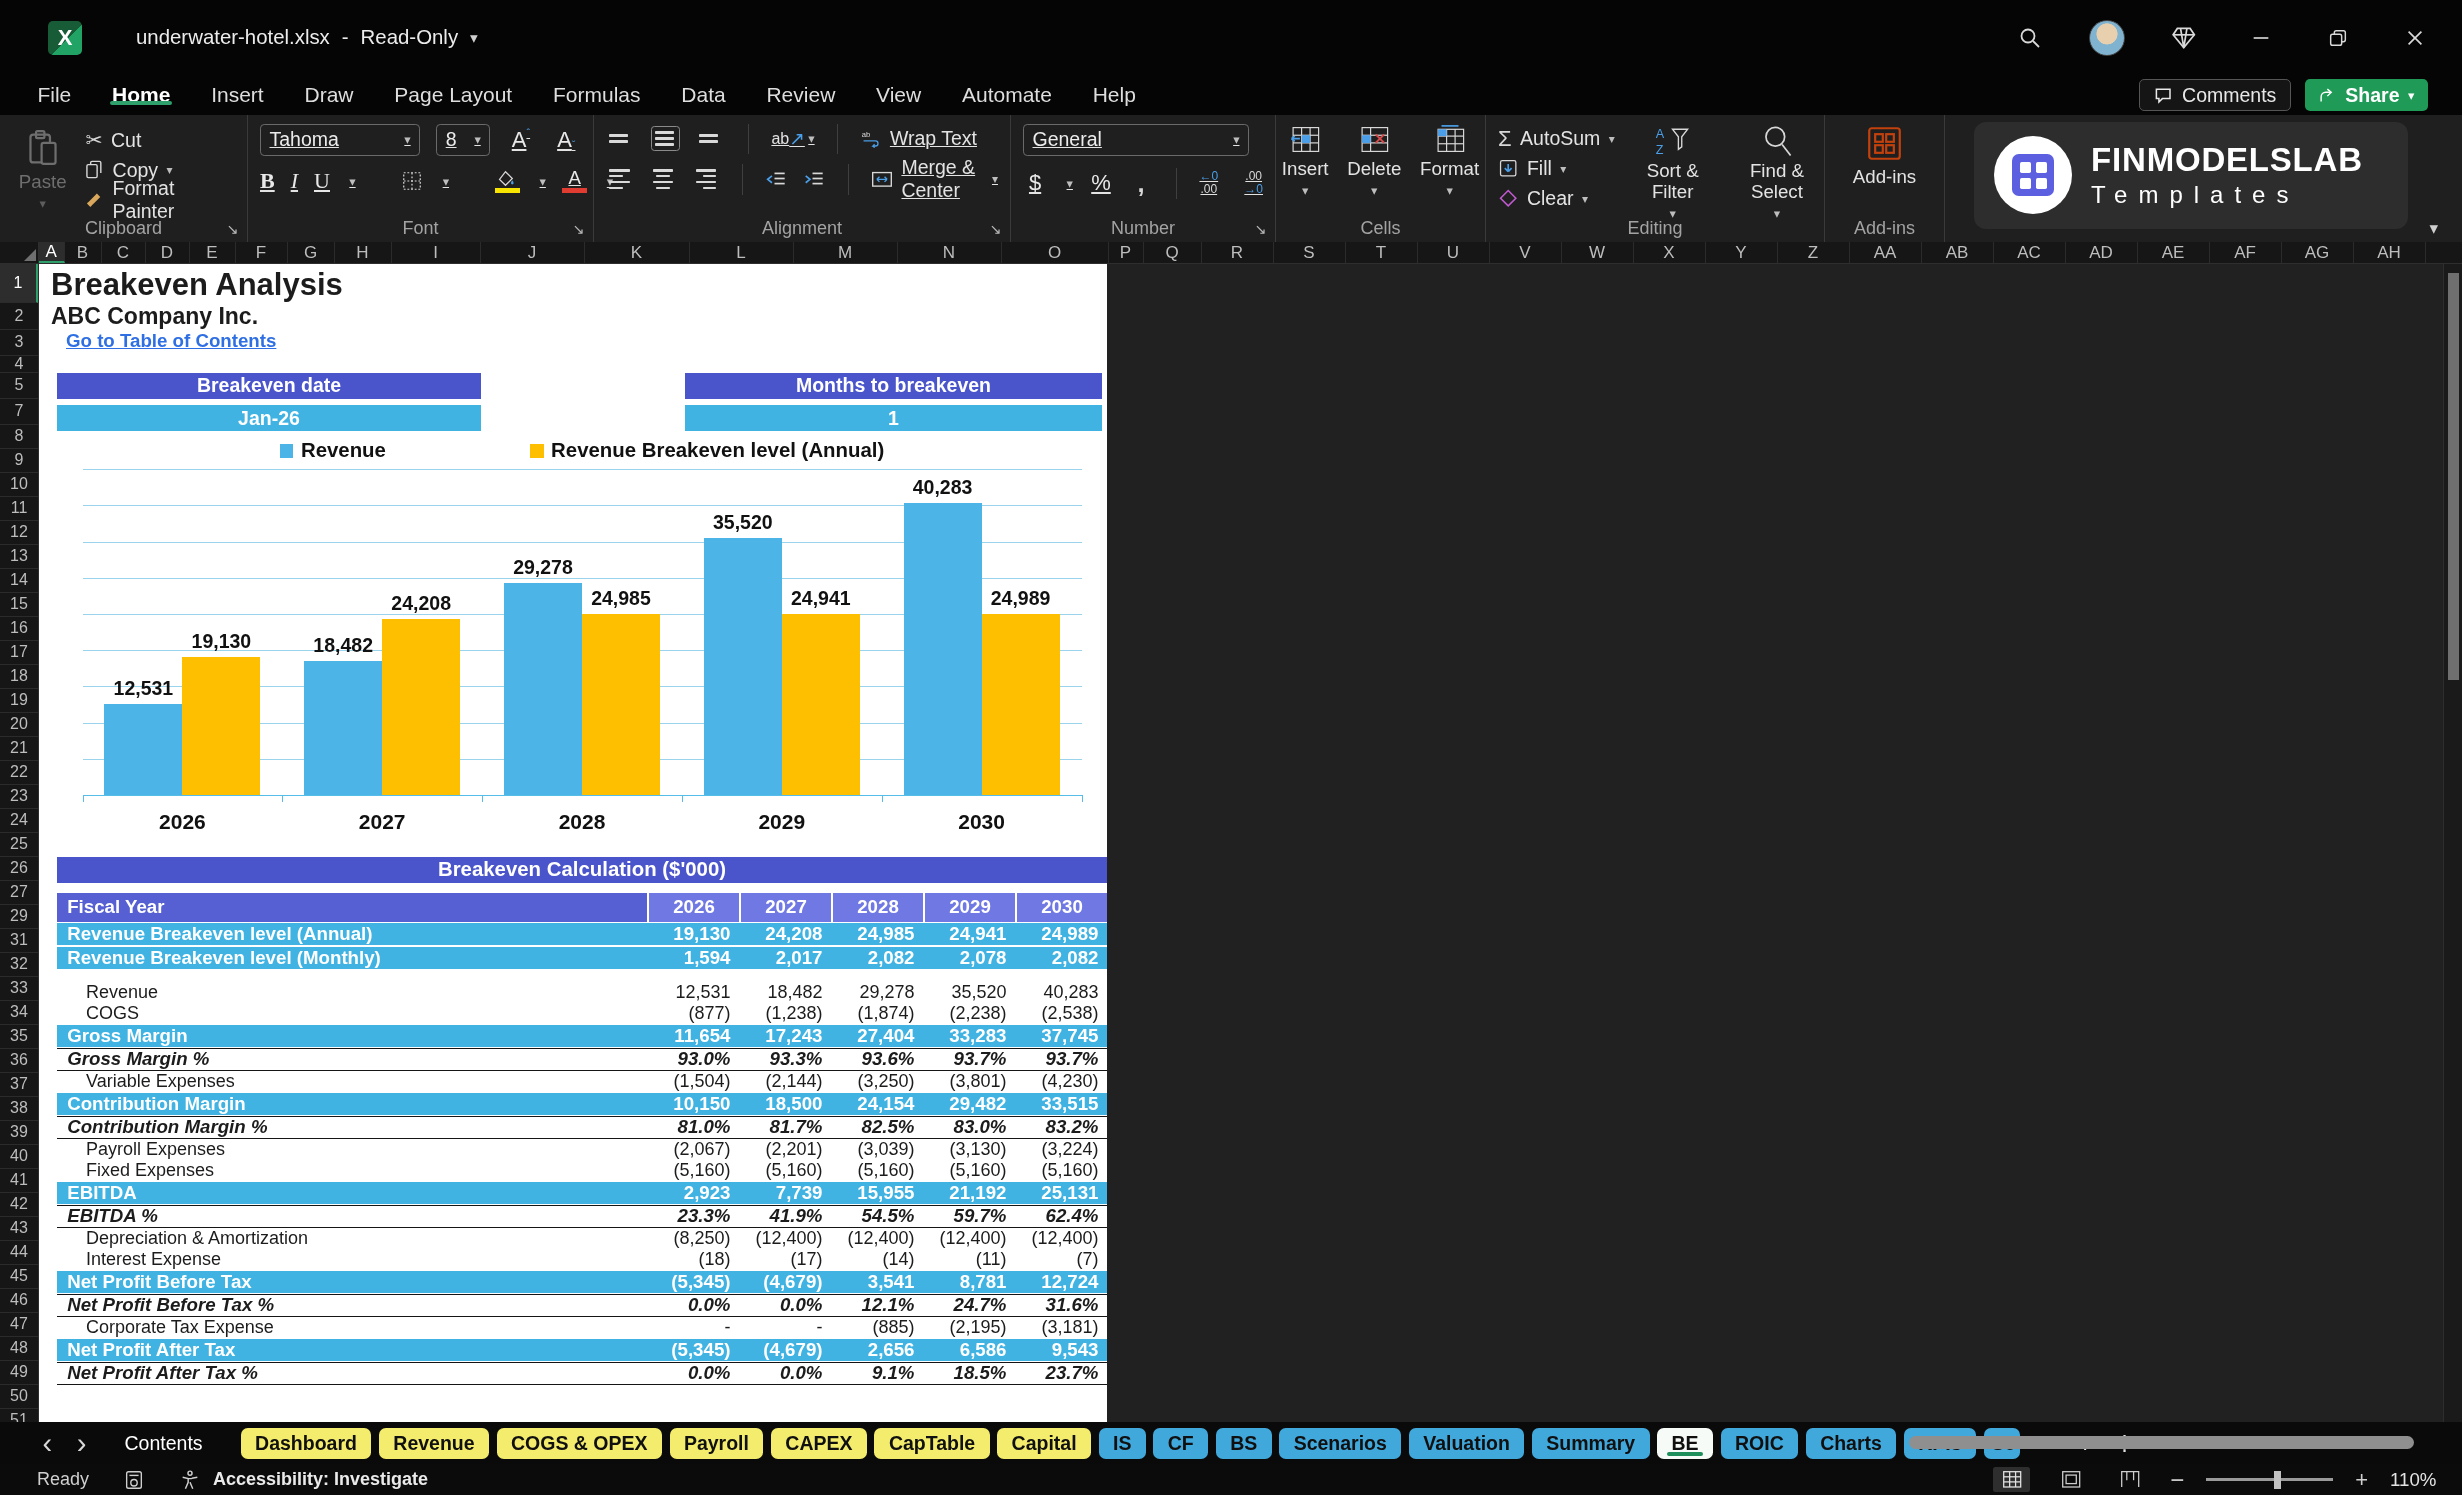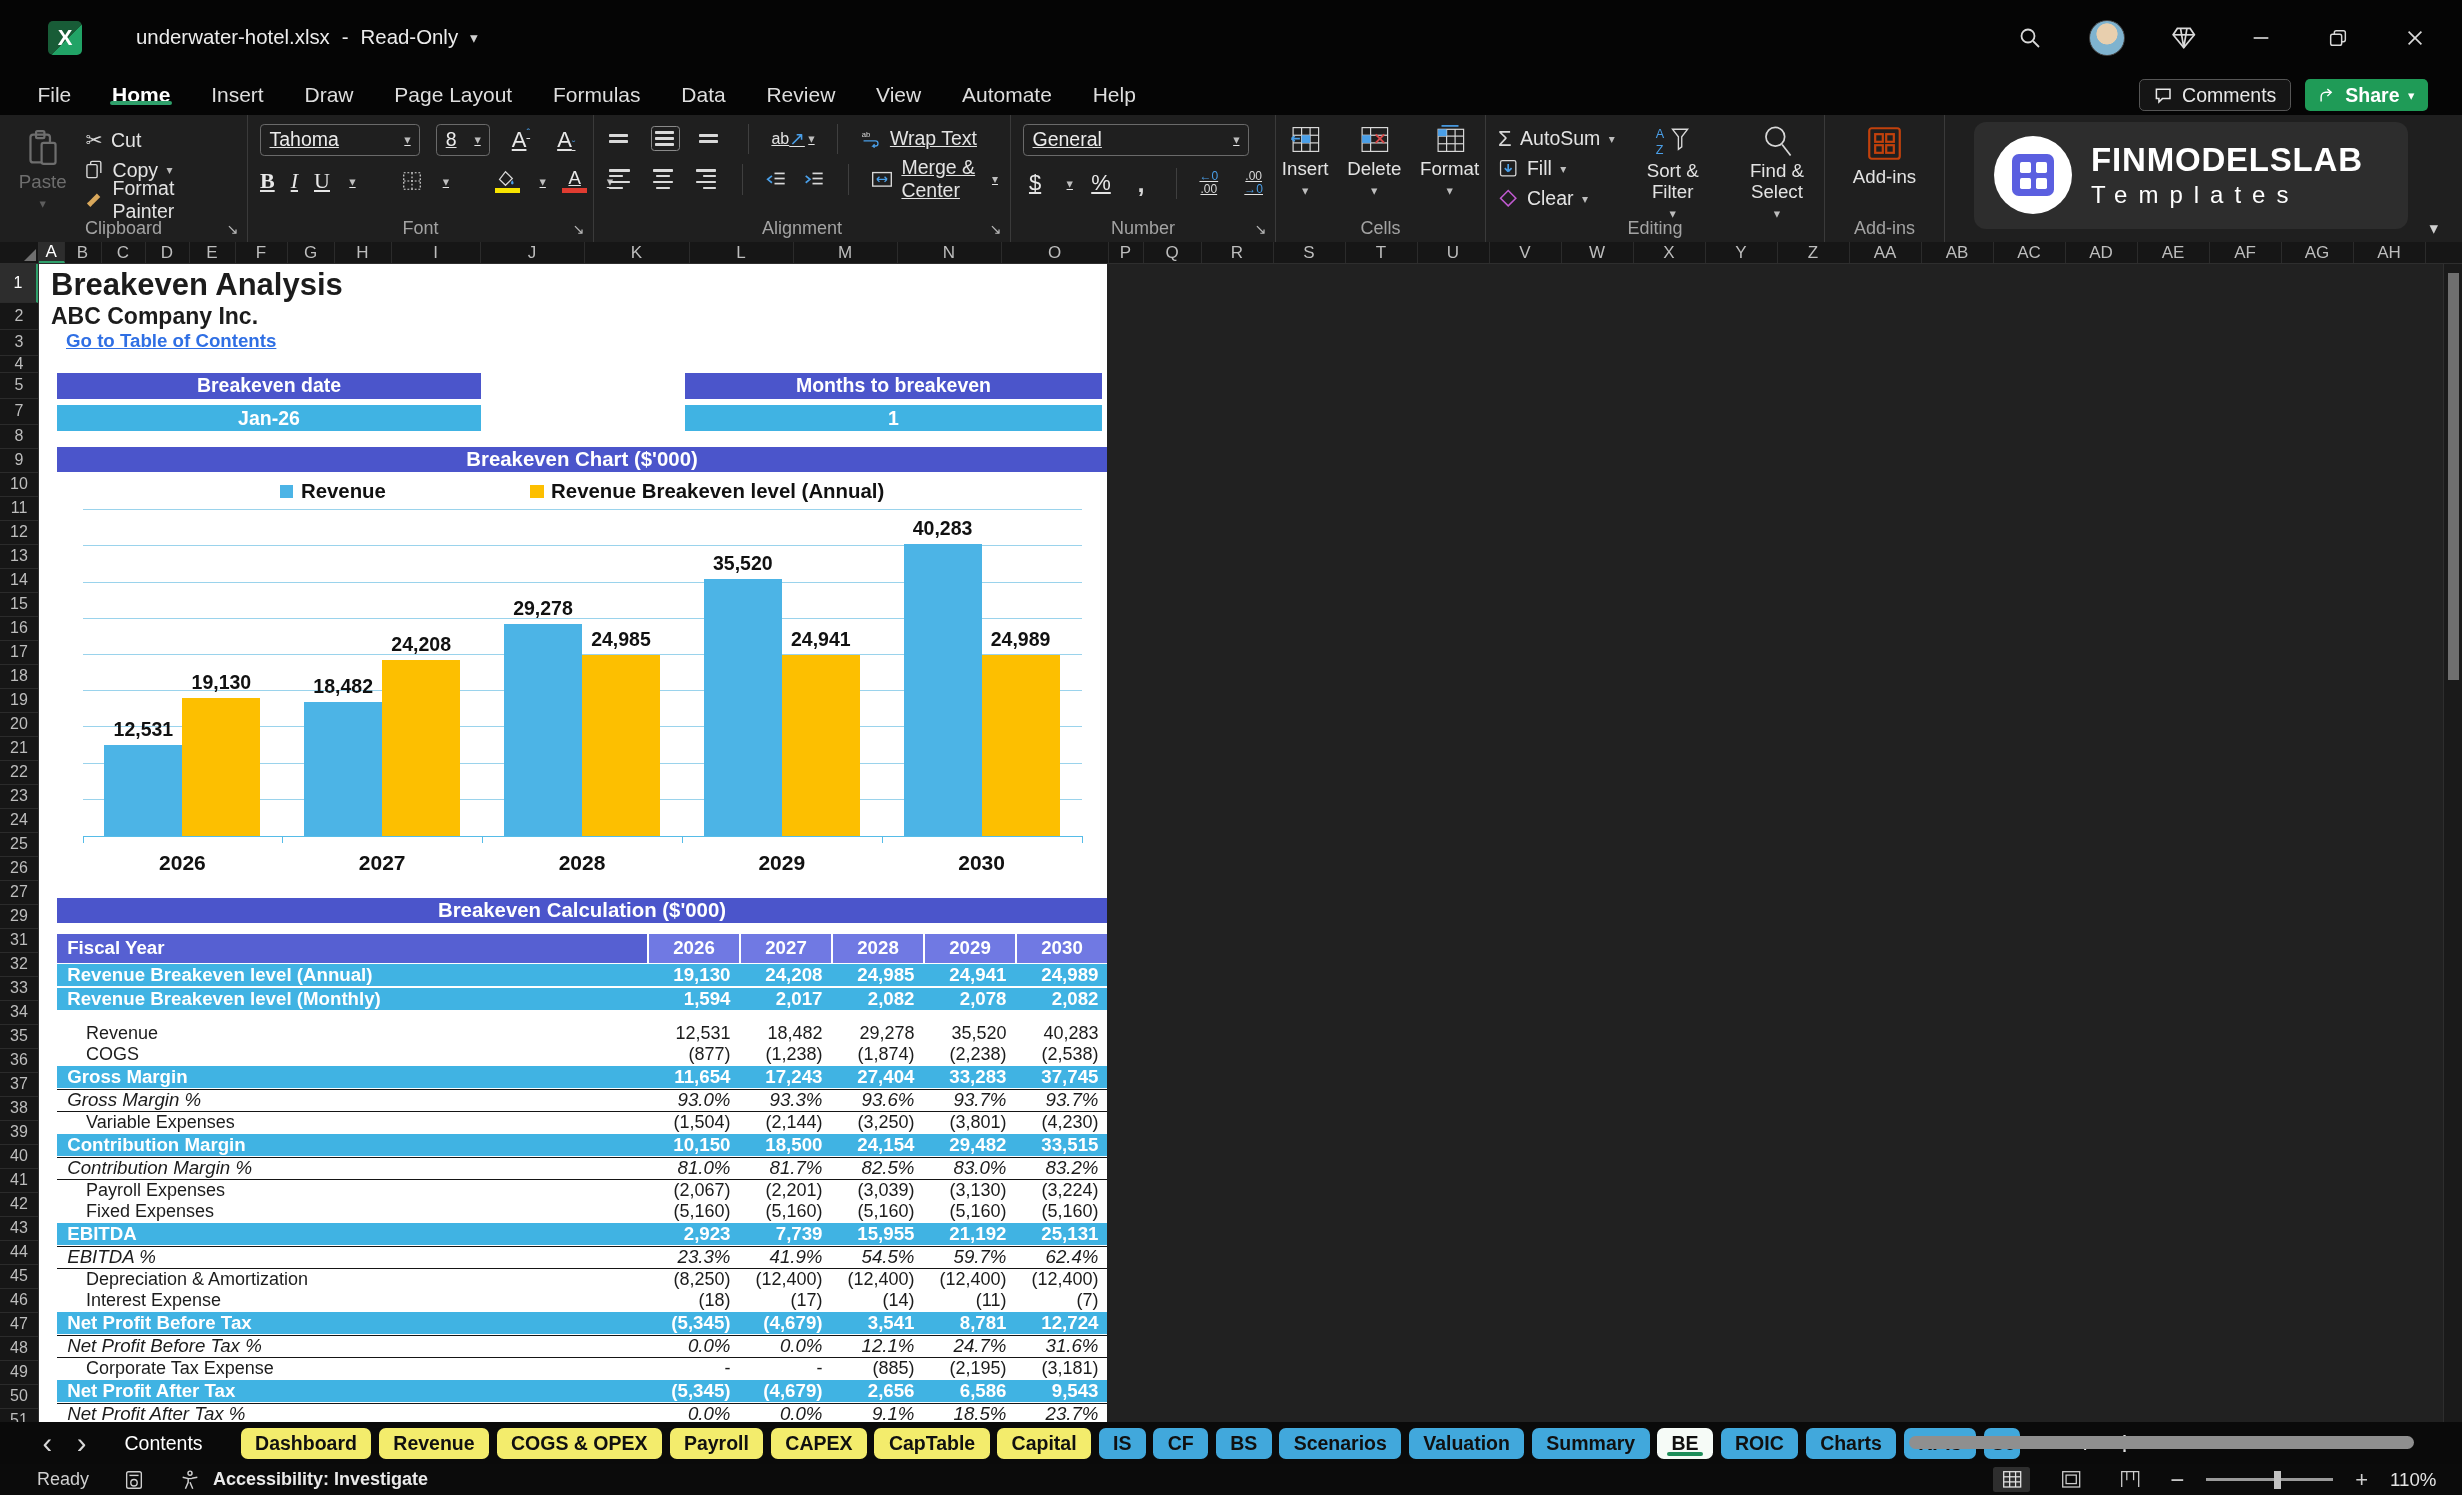--- a/index.html
+++ b/index.html
@@ -128,21 +128,21 @@
   .ctable { margin:5.1px 0 0 18px; width:1050px; font-size:18.7px; }
   .trow { display:flex; align-items:center; }
   .trow .lbl { flex:1; padding-left:10.2px; white-space:nowrap; overflow:hidden; }
   .trow .val { width:92px; text-align:right; padding-right:8.5px; }
   .trow.thead { height:29px; background:#5660d2; color:#fff; font-weight:bold; margin-top:10.2px; }
   .trow.thead .val { background:#7079e3; border-left:2.5px solid #fff; height:100%;
     display:flex; align-items:center; justify-content:flex-end; width:92px; padding-right:0; justify-content:center; }
   .trow.band { height:24px; background:#40b3e3; color:#fff; font-weight:bold; border-top:1.7px solid #fff; border-bottom:1.7px solid #fff; }
   .trow.detail { height:21px; font-size:18px; color:#1c1c1c; }
   .trow.detail .lbl { padding-left:29px; }
-  .trow.pct { height:23px; font-weight:normal; font-style:italic; border-top:1.7px solid #151515; border-bottom:1.7px solid #151515;align-items:center; }
+  .trow.pct { height:23px; font-weight:bold; font-style:italic; border-top:1.7px solid #151515; border-bottom:1.7px solid #151515;align-items:center; }
   .trow.spacer { height:12px; }
 
   
   .tabbar { height:42px; background:#0a0a0a; display:flex; align-items:center; gap:7.6px; padding-left:34px; flex:none; position:relative; }
   .tnav { color:#d8d8d8; font-size:29px; padding:0 8.5px; line-height:1; }
   .stab { height:31px; border-radius:6.8px; display:flex; align-items:center; padding:0 14.4px;
     font-size:19.5px; font-weight:bold; color:#101010; flex:none; position:relative; }
   .stab.plain { background:transparent; color:#fff; font-weight:normal; padding:0 22px; margin-right:8.5px; }
   .stab.yellow { background:#f3ec6c; }
   .stab.blue { background:#41a8dc; }
@@ -708,21 +708,20 @@
 
         <div class="kpi-row head">
           <div class="kpi-cell ind kc1">Breakeven date</div>
           <div class="kpi-cell ind kc2">Months to breakeven</div>
         </div>
         <div class="kpi-row val">
           <div class="kpi-cell blu kc1">Jan-26</div>
           <div class="kpi-cell blu kc2">1</div>
         </div>
 
-        <div class="bar-title">Breakeven Chart ($'000)</div>
 
         <div class="chart-box">
           <div class="legend" id="chart-legend">
               <div class="item">
                 <div class="swatch" style="background: rgb(76, 180, 230);"></div>
                 <div>Revenue</div>
               </div>
               <div class="item">
                 <div class="swatch" style="background: rgb(253, 191, 0);"></div>
                 <div>Revenue Breakeven level (Annual)</div>

